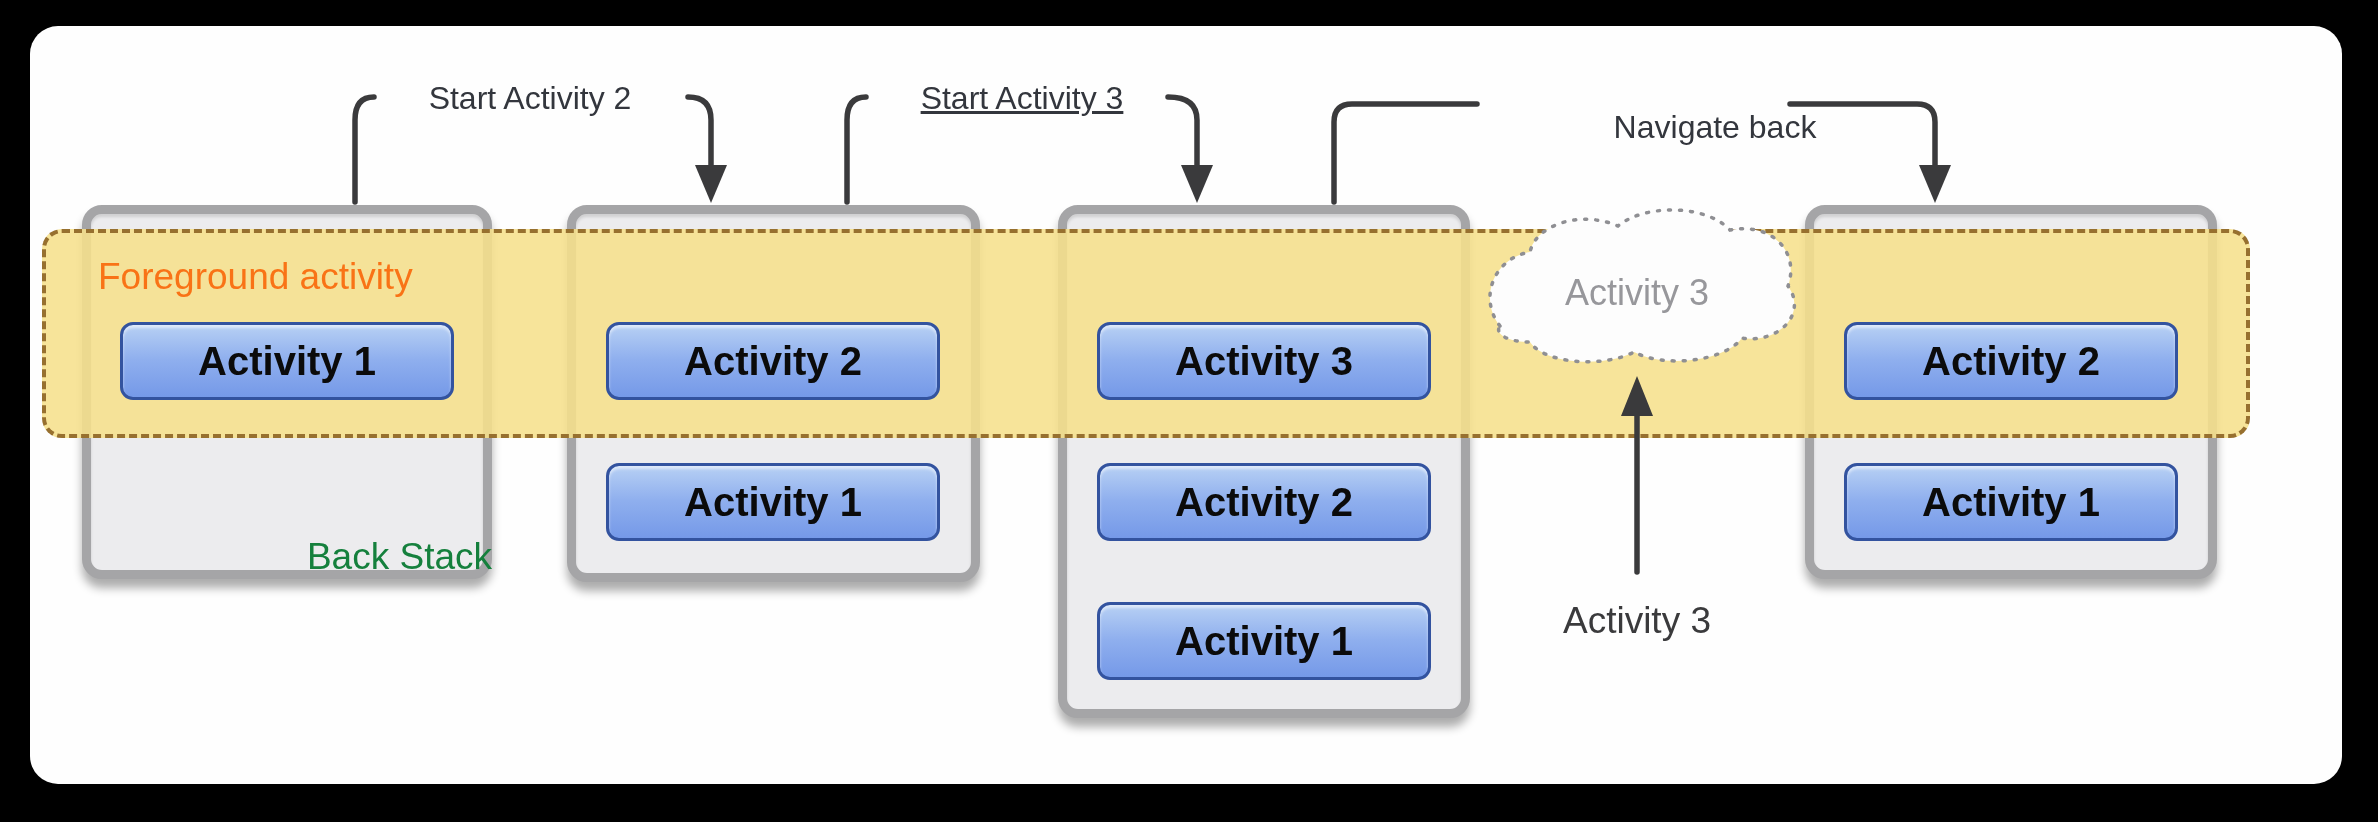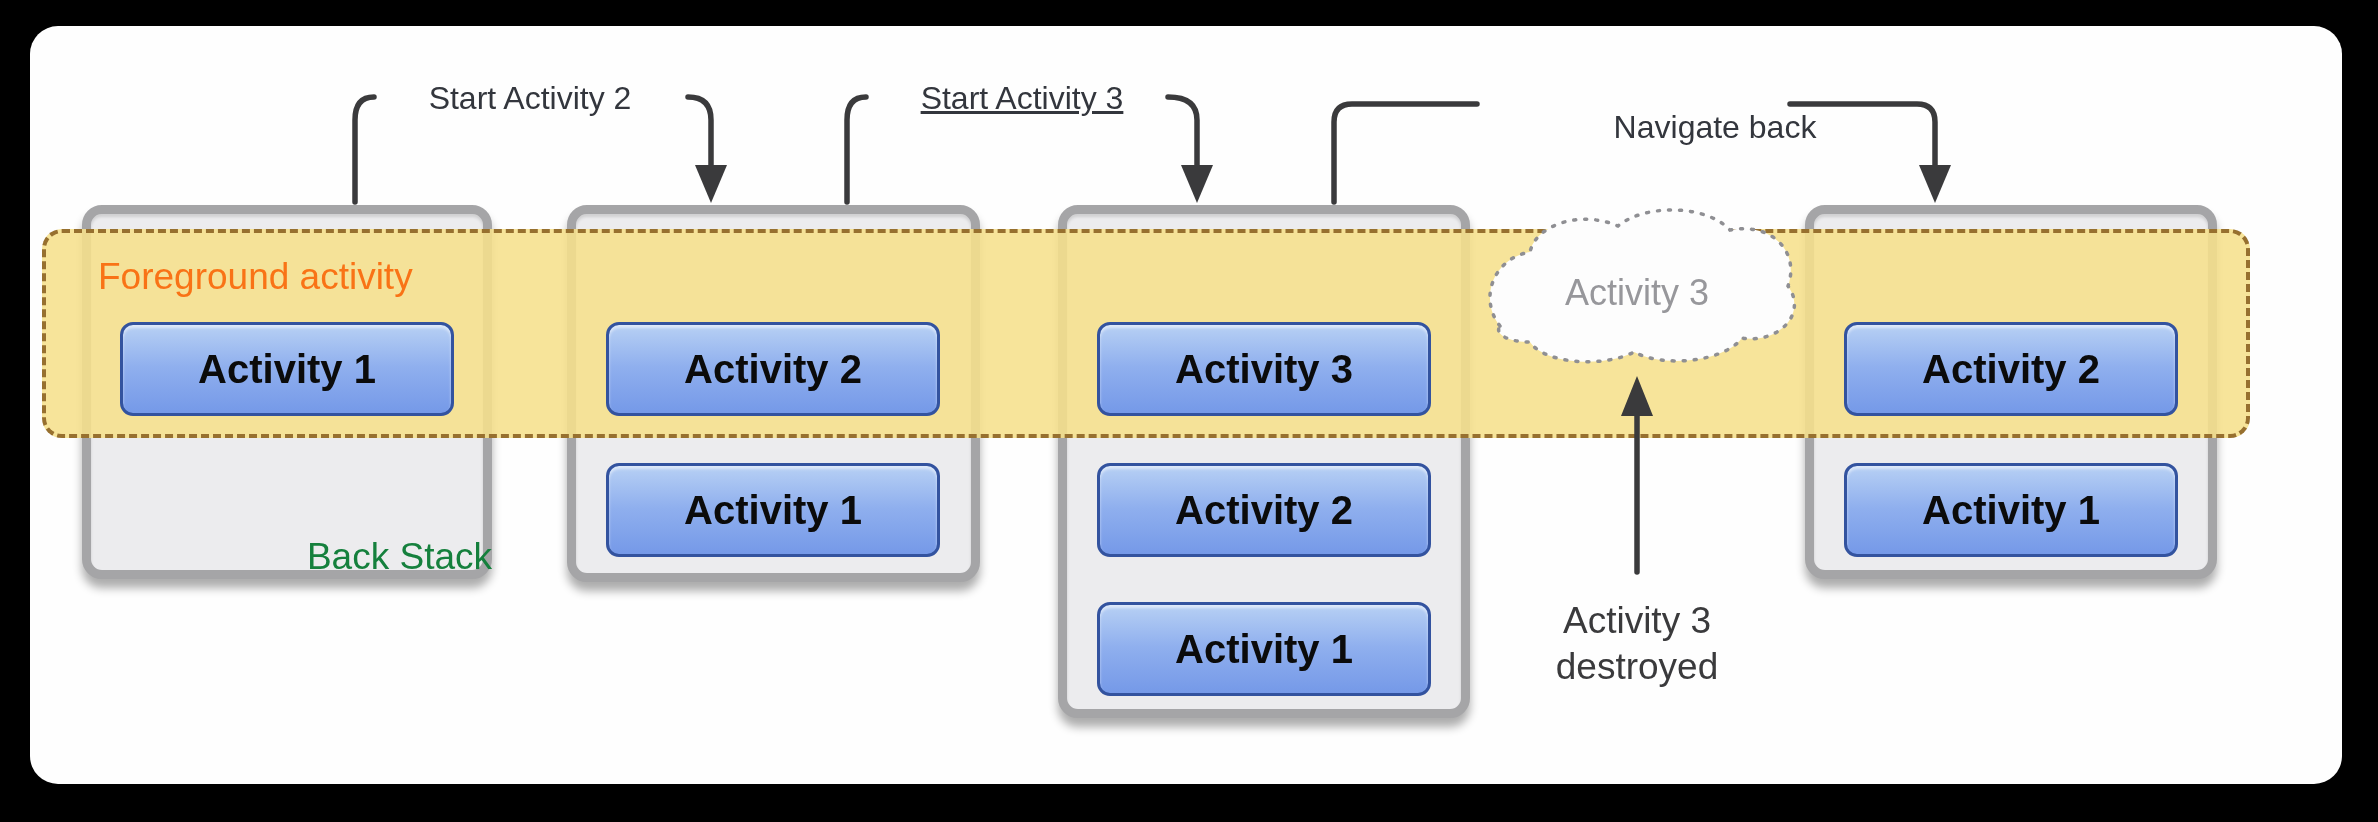--- a/index.html
+++ b/index.html
@@ -23,21 +23,21 @@
   .stack-4{left:1805px;top:205px;width:412px;height:374px;}
   .band{
     position:absolute;box-sizing:border-box;
     left:42px;top:229px;width:2208px;height:209px;
     background:rgba(246,224,140,.88);
     border:4px dashed #97702f;border-radius:20px;
     z-index:2;
   }
   .overlay{position:absolute;left:0;top:0;z-index:3;}
   .btn{
-    position:absolute;box-sizing:border-box;width:334px;height:94px;
+    position:absolute;box-sizing:border-box;width:334px;height:78px;
     border:3px solid #33539f;border-radius:13px;
     background:linear-gradient(180deg,#b7d0f4 0%,#8fafee 48%,#7599e8 100%);
     box-shadow:inset 0 3px 3px rgba(255,255,255,.55);
     display:flex;align-items:center;justify-content:center;
     font-size:40px;font-weight:bold;color:#0b0b0b;z-index:4;
   }
   .row1{top:322px;} .row2{top:463px;} .row3{top:602px;}
   .bx1{left:120px;} .bx2{left:606px;} .bx3{left:1097px;} .bx4{left:1844px;}
   .toplabel{
     position:absolute;top:80px;width:400px;text-align:center;
@@ -117,14 +117,13 @@
 
 <div class="btn row2 bx2">Activity 1</div>
 <div class="btn row2 bx3">Activity 2</div>
 <div class="btn row2 bx4">Activity 1</div>
 
 <div class="btn row3 bx3">Activity 1</div>
 
 <div class="cloud-label">Activity 3</div>
 <div class="destroyed-label">
   <div>Activity 3</div>
-  <div>destroyed</div>
 </div>
 
 </body></html>

